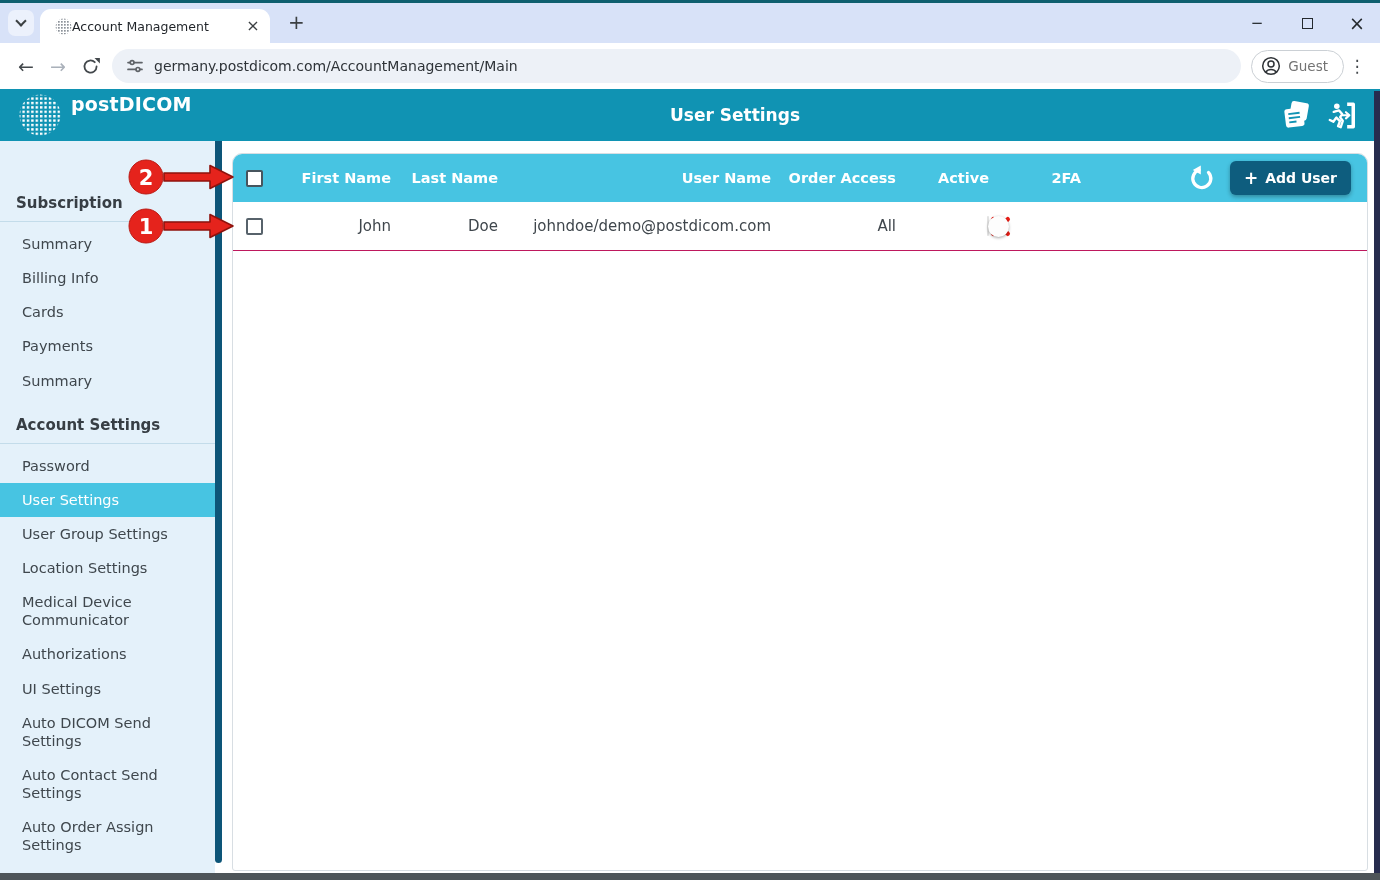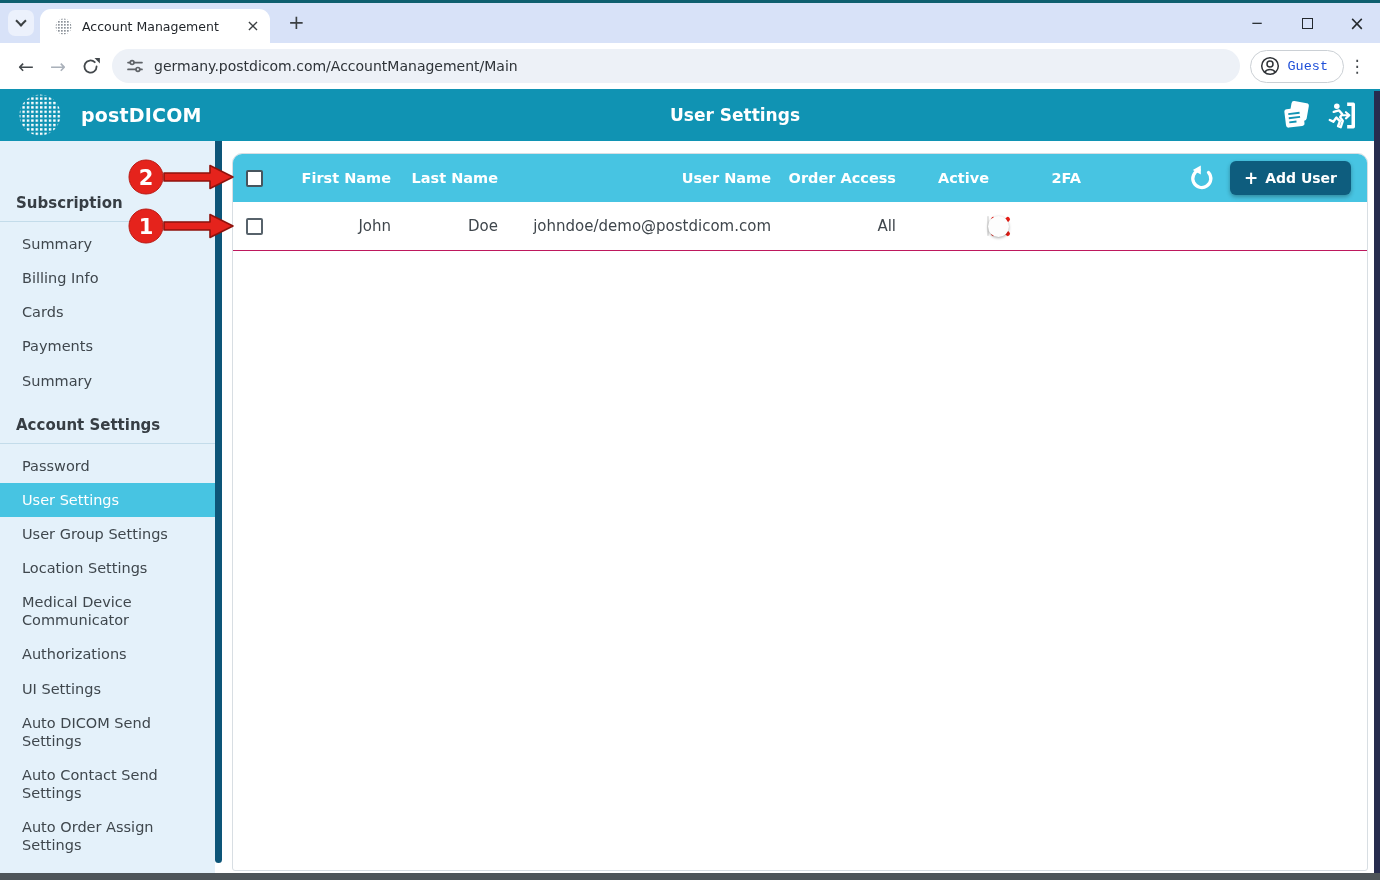--- a/index.html
+++ b/index.html
@@ -4,41 +4,41 @@
 <style>
   * { box-sizing: border-box; margin: 0; padding: 0; }
   html,body { width:1380px; height:880px; }
   body { font-family:"DejaVu Sans","Liberation Sans",sans-serif; background:#fff; }
   .window { position:relative; width:1380px; height:880px; overflow:hidden; background:#fff; border-top:3px solid #0e5f6f; }
 
   
   .tabstrip { position:absolute; top:0; left:0; right:0; height:40px; background:#d8e2f8; }
   .tab-chevron-btn { position:absolute; left:8px; top:7px; width:26px; height:26px; border-radius:7px; background:rgba(255,255,255,.5); display:flex; align-items:center; justify-content:center; cursor:pointer; }
   .chevron-down { width:8px; height:8px; border-right:2px solid #3c4043; border-bottom:2px solid #3c4043; transform:rotate(45deg); margin-top:-4px; }
-  .tab { position:absolute; left:40px; top:6px; width:230px; height:34px; background:#fff; border-radius:11px 11px 0 0; display:flex; align-items:center; padding:0 8px 0 15px; gap:10px; }
+  .tab { position:absolute; left:40px; top:6px; width:230px; height:34px; background:#fff; border-radius:11px 11px 0 0; display:flex; align-items:center; padding:0 8px 0 15px; }
   .tab-title { font-size:12.5px; color:#1f2328; flex:1; white-space:nowrap; overflow:hidden; }
   .tab-close { font-size:16px; color:#3c4043; width:18px; height:18px; line-height:17px; text-align:center; border-radius:50%; cursor:pointer; }
   .newtab-btn { position:absolute; left:284px; top:8px; width:25px; height:25px; font-size:20px; color:#3c4043; text-align:center; line-height:23px; border-radius:50%; cursor:pointer; }
   .win-controls { position:absolute; right:12px; top:0; height:40px; display:flex; align-items:center; gap:28px; color:#24292e; }
   .win-btn { width:22px; text-align:center; font-size:15px; cursor:pointer; display:flex; align-items:center; justify-content:center; height:24px; }
   .maxi-glyph { width:11px; height:11px; border:1.6px solid #24292e; display:inline-block; }
   .win-btn.close { font-size:19px; }
 
   
   .toolbar { position:absolute; top:40px; left:0; right:0; height:46px; background:#fff; display:flex; align-items:center; padding:0 10px; }
   .nav-ico { width:32px; height:32px; display:flex; align-items:center; justify-content:center; font-size:19px; color:#43484c; border-radius:50%; cursor:pointer; flex:0 0 auto; }
   .nav-ico.disabled { color:#aab1ba; }
   .omnibox { flex:1; height:34px; background:#edf1f7; border-radius:17px; display:flex; align-items:center; padding:0 14px; gap:10px; margin:0 10px 0 6px; cursor:text; }
   .url-text { font-size:14px; color:#2e3338; }
-  .profile-btn { height:33px; border:1px solid #cbd0d5; border-radius:17px; display:flex; align-items:center; gap:7px; padding:0 15px 0 9px; font-size:13.5px; color:#1d4ed8; background:#fff; cursor:pointer; flex:0 0 auto;font-family:Liberation Mono, monospace; }
+  .profile-btn { height:33px; border:1px solid #cbd0d5; border-radius:17px; display:flex; align-items:center; gap:7px; padding:0 15px 0 9px; font-size:13.5px; color:#737373; background:#fff; cursor:pointer; flex:0 0 auto; }
   .menu-dots { font-size:17px; color:#43484c; width:26px; text-align:center; cursor:pointer; flex:0 0 auto; }
 
   
   .appheader { position:absolute; top:86px; left:0; right:0; height:52px; background:#1093b3; }
-  .logo { position:absolute; left:18px; top:4px; display:flex; align-items:center; gap:19px; height:44px; }
+  .logo { position:absolute; left:18px; top:4px; display:flex; align-items:flex-start; gap:9px; height:44px; }
   .logo-text { color:#fff; font-size:19px; font-weight:700; letter-spacing:.2px; }
   .app-title { position:absolute; left:90px; right:0; top:0; height:52px; display:flex; align-items:center; justify-content:center; color:#fff; font-weight:700; font-size:17px; }
   .header-icons { position:absolute; right:22px; top:0; height:52px; display:flex; align-items:center; gap:15px; }
   .header-ico { cursor:pointer; display:flex; }
 
   
   .sidebar { position:absolute; left:0; top:138px; width:215px; height:735px; background:#e4f1fa; padding-top:46px; font-size:14.5px; color:#3f474d; overflow:hidden; }
   .side-section-label { font-weight:700; color:#373e44; font-size:15px; padding:7px 10px 9px 16px; border-bottom:1px solid #c3dcea; margin-bottom:5px; }
   .side-section-label.second { margin-top:11px; }
   .side-item { padding:8px 6px 8px 22px; line-height:1.25; cursor:pointer; }

